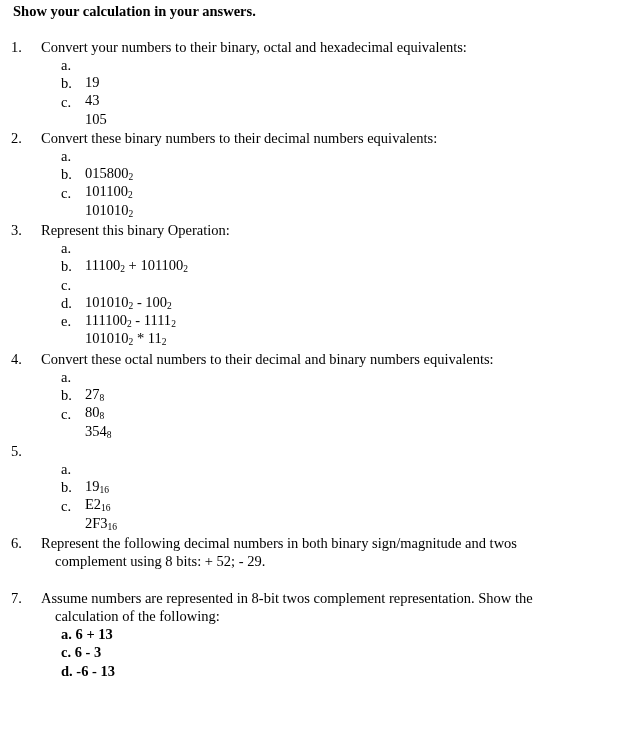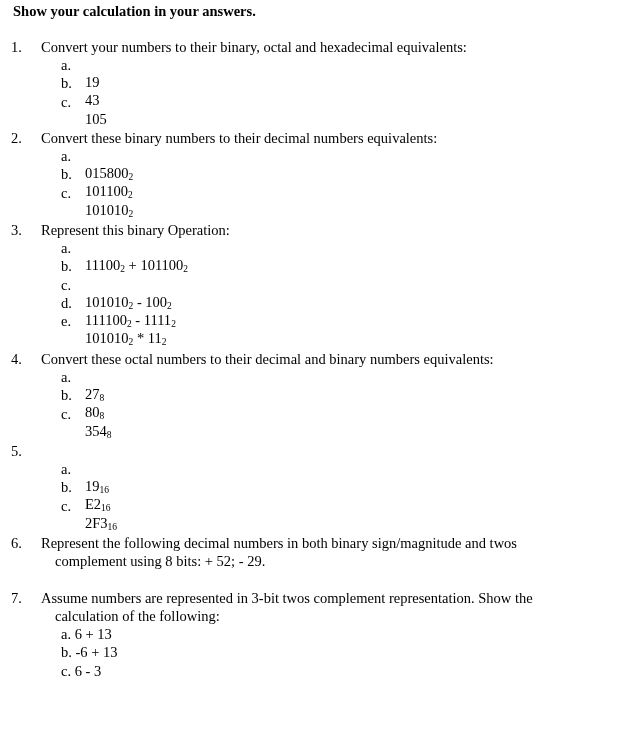--- a/index.html
+++ b/index.html
@@ -67,20 +67,21 @@
       left: 61px;
     }
     .sub-val {
       position: absolute;
       left: 85px;
       margin-top: 17px;
     }
     .sub-inline {
       position: absolute;
       left: 61px;
+      font-weight: bold;
     }
     sub {
       font-size: 9.5px;
       vertical-align: -2px;
       line-height: 0;
     }
   </style>
 </head>
 <body>
 
@@ -195,29 +196,29 @@
       <span class="q-text">Represent the following decimal numbers in both binary sign/magnitude and twos</span>
     </div>
     <div class="q-row">
       <span class="q-text-cont">complement using 8 bits: + 52; - 29.</span>
     </div>
   </div>
 
   <div class="question" style="top:589px;">
     <div class="q-row">
       <span class="q-num">7.</span>
-      <span class="q-text">Assume numbers are represented in 3-bit twos complement representation. Show the</span>
+      <span class="q-text">Assume numbers are represented in 8-bit twos complement representation. Show the</span>
     </div>
     <div class="q-row">
       <span class="q-text-cont">calculation of the following:</span>
     </div>
     <div class="sub">
       <span class="sub-inline">a. 6 + 13</span>
     </div>
     <div class="sub">
-      <span class="sub-inline">b. -6 + 13</span>
-    </div>
-    <div class="sub">
       <span class="sub-inline">c. 6 - 3</span>
     </div>
+    <div class="sub">
+      <span class="sub-inline">d. -6 - 13</span>
+    </div>
   </div>
 
 </div>
 
 </body></html>

